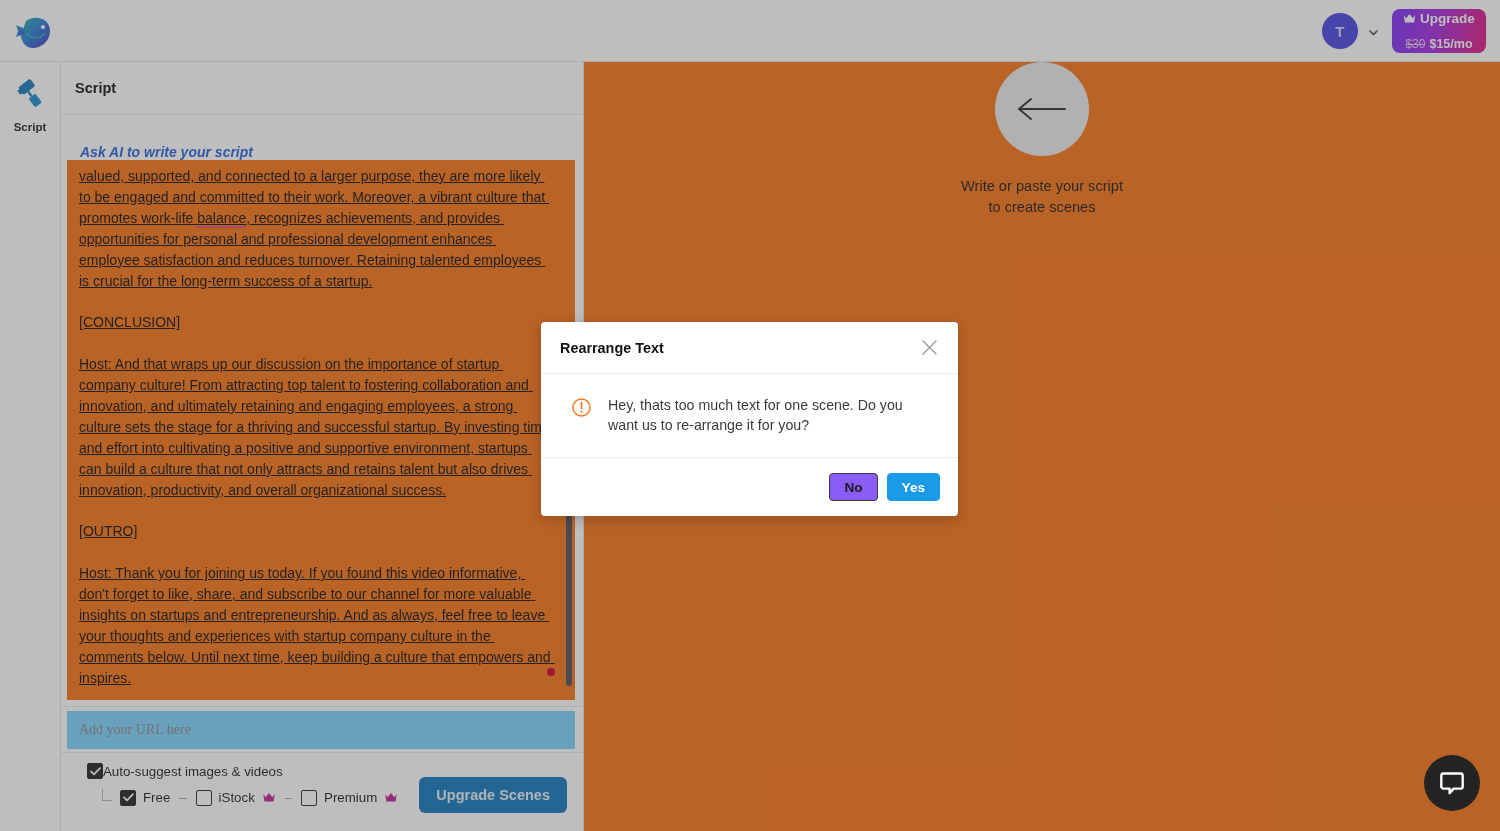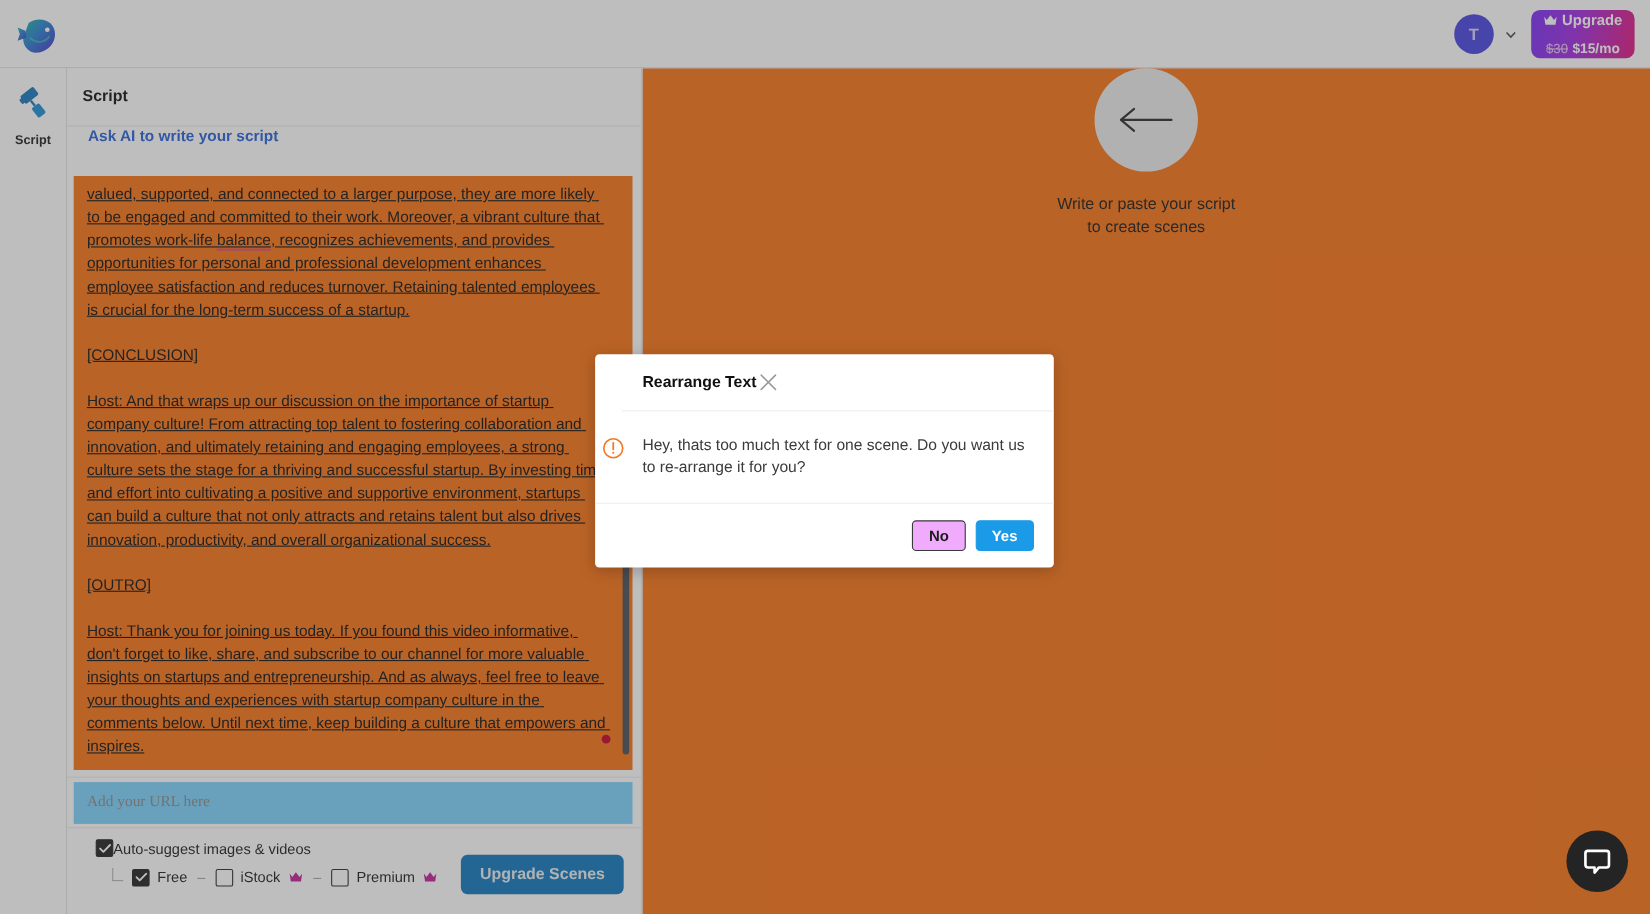--- a/index.html
+++ b/index.html
@@ -93,22 +93,23 @@
   }
   #script-header {
     height: 53px; flex: 0 0 53px;
     border-bottom: 1px solid #ececec;
     display: flex; align-items: center;
     padding-left: 14px;
   }
   #script-title { font-size: 14.5px; font-weight: 700; color: #111; }
   #ask-ai-row {
     height: 45px; flex: 0 0 45px;
-    display: flex; align-items: flex-start;
+    display: flex; align-items: flex-end;
     padding-left: 19px;
+    font-style: italic;
   }
   #ask-ai-link {
     font-size: 14px; color: #2962d8; font-weight: 700; cursor: pointer;
   }
   #script-body {
     flex: 1 1 auto; position: relative;
     padding: 0 8px 0 6px;
   }
   #script-textarea {
     position: absolute;
@@ -224,49 +225,49 @@
     position: absolute;
     left: 541px; top: 322px;
     width: 417px;
     background: #ffffff;
     border-radius: 4px;
     box-shadow: 0 3px 14px rgba(0,0,0,0.22);
     z-index: 1000;
   }
   #modal-header {
     height: 52px; display: flex; align-items: center;
+    justify-content: space-between;
     padding: 0 18px 0 19px;
     border-bottom: 1px solid #ededed;
-    margin-left: 24px;
   }
   #modal-title { font-size: 14.4px; font-weight: 700; color: #111; }
   #modal-close {
     width: 22px; height: 22px; cursor: pointer;
     display: flex; align-items: center; justify-content: center;
   }
   #modal-body {
     display: flex; gap: 16px;
-    padding: 21px 22px 22px 6px;
+    padding: 21px 22px 22px 30px;
     border-bottom: 1px solid #ededed;
   }
   #modal-icon { flex: 0 0 21px; margin-top: 2px; }
   #modal-message {
     font-size: 14.2px; line-height: 20px; color: #3b3b3b;
   }
   #modal-footer {
     height: 58px; display: flex; align-items: center;
     justify-content: flex-end; gap: 9px;
     padding-right: 18px;
   }
   .mbtn {
     height: 28px; min-width: 48px; padding: 0 14px;
     border-radius: 4px; font-size: 13.6px; font-weight: 700;
     font-family: "Liberation Sans", sans-serif; cursor: pointer;
   }
-  #btn-no { background: #f0abfc; border: 1.6px solid #3a3a3a; color: #1c1c1c; }
+  #btn-no { background: #8b5cf6; border: 1.6px solid #3a3a3a; color: #1c1c1c; }
   #btn-yes { background: #1b9ae8; border: 1px solid #1b9ae8; color: #ffffff; }
 </style>
 </head>
 <body>
 
 <div id="app">
 
   <div id="topbar">
     <div id="logo">
       <svg width="46" height="46" viewBox="0 0 46 46">

